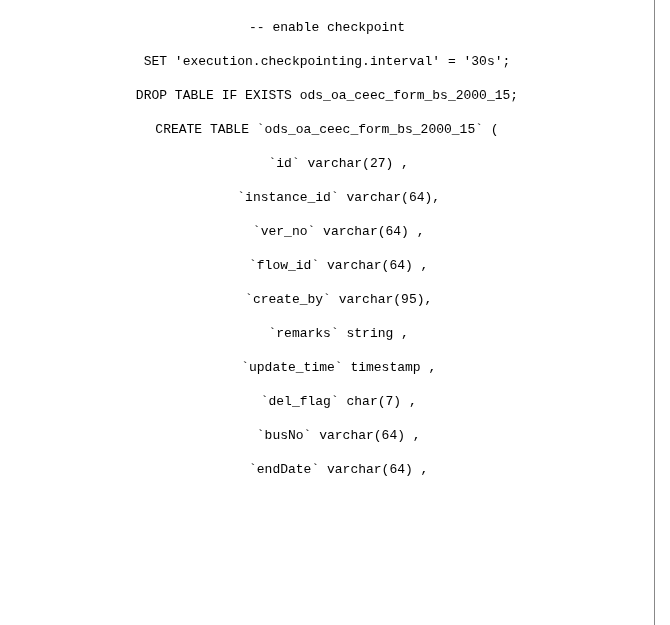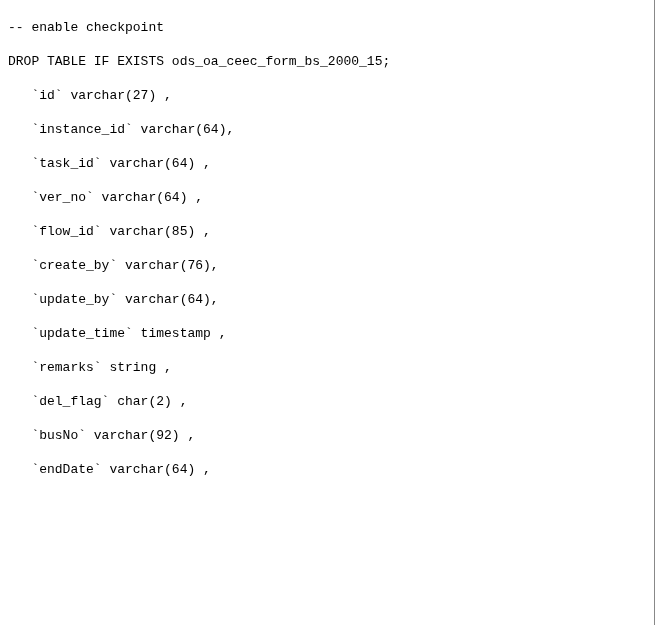--- a/index.html
+++ b/index.html
@@ -17,40 +17,41 @@
     border-right: 1px solid #888;
     width: 655px;
     box-sizing: border-box;
   }
   .code {
     white-space: pre;
     padding: 2px 8px 8px 8px;
   }
   .line {
     white-space: pre;
+    text-align: center;
   }
 </style>
 </head>
 <body>
 
 <div class="border-right">
   <div class="code">
 <div class="line">-- enable checkpoint</div>
+<div class="line">SET 'execution.checkpointing.interval' = '30s';</div>
 <div class="line">DROP TABLE IF EXISTS ods_oa_ceec_form_bs_2000_15;</div>
+<div class="line">CREATE TABLE `ods_oa_ceec_form_bs_2000_15` (</div>
 <div class="line">   `id` varchar(27) ,</div>
 <div class="line">   `instance_id` varchar(64),</div>
-<div class="line">   `task_id` varchar(64) ,</div>
 <div class="line">   `ver_no` varchar(64) ,</div>
-<div class="line">   `flow_id` varchar(85) ,</div>
-<div class="line">   `create_by` varchar(76),</div>
-<div class="line">   `update_by` varchar(64),</div>
+<div class="line">   `flow_id` varchar(64) ,</div>
+<div class="line">   `create_by` varchar(95),</div>
+<div class="line">   `remarks` string ,</div>
 <div class="line">   `update_time` timestamp ,</div>
-<div class="line">   `remarks` string ,</div>
-<div class="line">   `del_flag` char(2) ,</div>
-<div class="line">   `busNo` varchar(92) ,</div>
+<div class="line">   `del_flag` char(7) ,</div>
+<div class="line">   `busNo` varchar(64) ,</div>
 <div class="line">   `endDate` varchar(64) ,</div>
 
 
 
 
 
 
 
 
 

